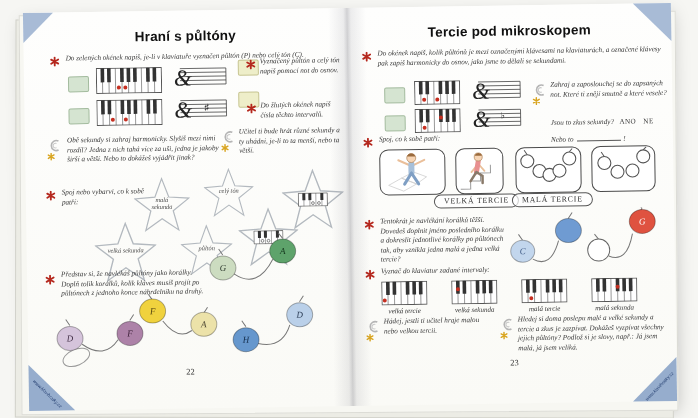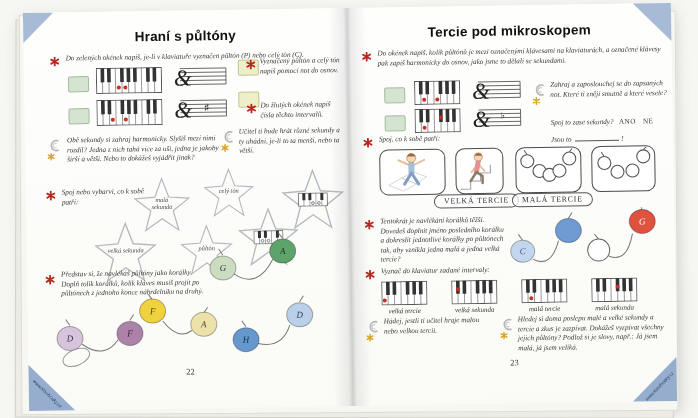--- a/index.html
+++ b/index.html
@@ -296,26 +296,26 @@
       <svg class="ear" style="left:186px;top:78px" width="12" height="14" viewBox="0 0 12 14">
         <path d="M9.5 2.5 A5 5 0 1 0 9.5 11.5" fill="none" stroke="#b5b5b5" stroke-width="1.6"></path>
         <path d="M7.5 5 A2.3 2.3 0 1 0 7.5 9" fill="none" stroke="#c8c8c8" stroke-width="1.1"></path>
       </svg>
       <svg class="fy" style="left:184px;top:92px" width="8" height="8" viewBox="0 0 11 11">
           <path d="M5.5 1V10 M1.6 3.2L9.4 7.8 M1.6 7.8L9.4 3.2" fill="none"></path>
         </svg>
       <div class="task" style="left:202px;top:76px;width:118px">Zahraj a zaposlouchej se do zapsaných not. Které ti znějí smutně a které vesele?</div>
 
       <div class="task" style="left:202px;top:114px;width:120px">
-        <span>Spoj to zase sekundy?</span>&nbsp;&nbsp;
+        <span>Jsou to zkus sekundy?</span>&nbsp;&nbsp;
         <span class="ans">ANO</span>&nbsp;&nbsp;&nbsp;
         <span class="ans">NE</span>
       </div>
       <div class="task" style="left:202px;top:130px;width:120px">
-        <span>Jsou to</span>
+        <span>Nebo to</span>
         <span class="blank"></span><span>!</span>
       </div>
 
       <svg class="fl" style="left:14px;top:130px" width="10" height="10" viewBox="0 0 11 11">
           <path d="M5.5 1V10 M1.6 3.2L9.4 7.8 M1.6 7.8L9.4 3.2" fill="none"></path>
         </svg>
       <div class="task" style="left:30px;top:128px;width:120px">Spoj, co k sobě patří:</div>
 
       <div class="mbox" style="left:30px;top:142px;width:64px">
         <svg width="62" height="42" viewBox="0 0 62 42">

